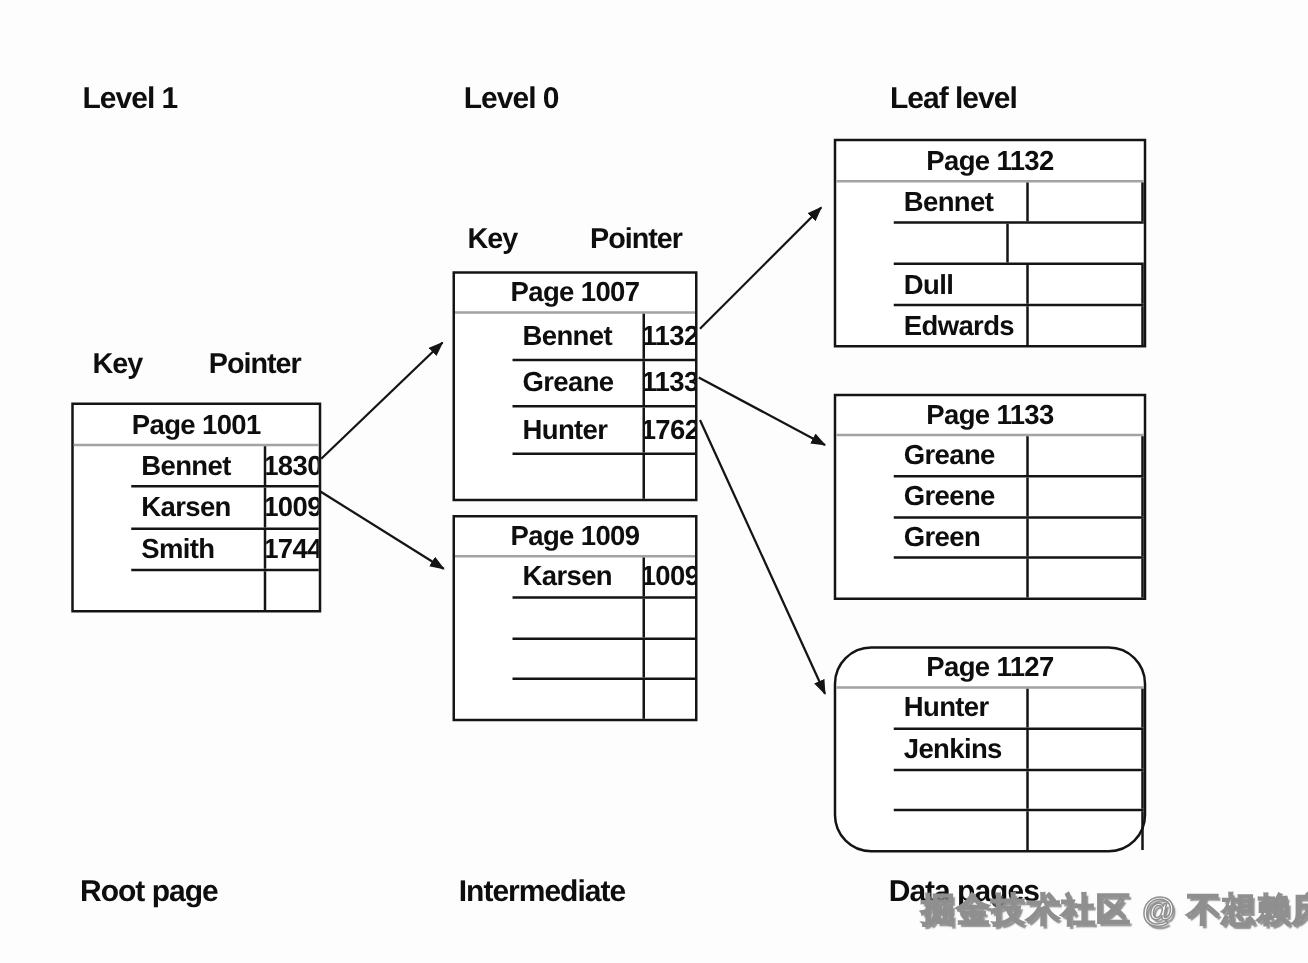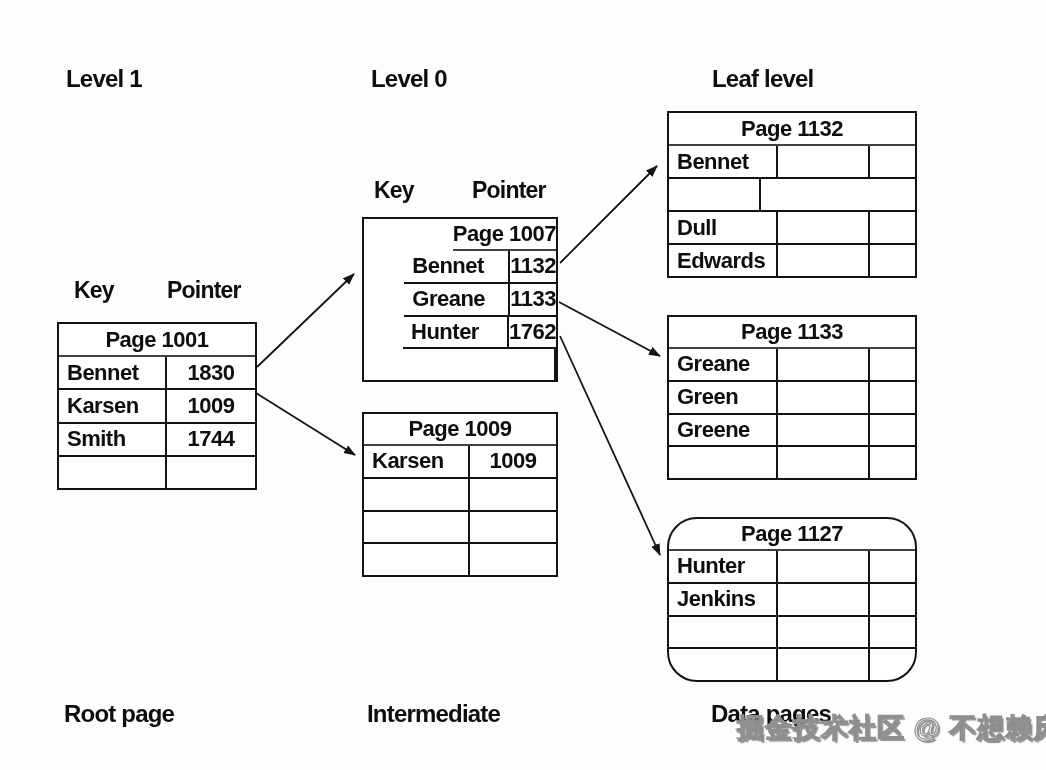--- a/index.html
+++ b/index.html
@@ -4,39 +4,39 @@
 <style>
   * { margin:0; padding:0; box-sizing:border-box; }
   html,body { width:1046px; height:770px; background:#fdfdfd; overflow:hidden; }
   body { font-family:"Liberation Sans","DejaVu Sans",sans-serif; color:#0e0e0e; }
   .canvas { position:absolute; left:0; top:0; width:1046px; height:770px; }
 
   .lbl { position:absolute; font-weight:bold; font-size:24px; letter-spacing:-0.8px; line-height:1; white-space:nowrap; }
   .hdr { position:absolute; font-weight:bold; font-size:23px; letter-spacing:-0.8px; line-height:1; white-space:nowrap; }
 
   .tbl { position:absolute; border:2px solid #141414; background:#fff; display:flex; flex-direction:column; }
-  .tbl-title { flex:0 0 32px; border-bottom:2px solid #404040; display:flex; align-items:center; justify-content:center;
+  .tbl-title { flex:0 0 32px; border-bottom:2px solid #a3a3a3; display:flex; align-items:center; justify-content:center;
                font-weight:bold; font-size:22px; letter-spacing:-0.5px; }
-  .trow { flex:1; display:flex; border-bottom:2px solid #141414; }
+  .trow { flex:1; display:flex; border-bottom:2px solid #141414;margin-left:46px; }
   .trow:last-child { border-bottom:none; }
   .c { display:flex; align-items:center; font-weight:bold; font-size:22px; letter-spacing:-0.5px; overflow:hidden; }
   .c.key { padding-left:8px; border-right:2px solid #141414; }
   .c.mid { border-right:2px solid #141414; }
   .c.ptr { flex:1; justify-content:center; }
   .c.end { flex:1; }
 
   
   #t1001 .c.key { width:108px; }
   #t1007 .c.key, #t1009 .c.key { width:106px; }
   .leaf .c.key { width:109px; }
   .leaf .c.mid { width:92px; }
 
   #t1001 { left:57;  top:322px; width:200px; height:168px; left:57px; }
   #t1001 .tbl-title { flex-basis:33px; }
-  #t1007 { left:362px; top:217px; width:196px; height:165px;align-items:flex-end; }
+  #t1007 { left:362px; top:217px; width:196px; height:184px; }
   #t1009 { left:362px; top:412px; width:196px; height:165px; }
   #t1132 { left:667px; top:111px; width:250px; height:167px; }
   #t1132 .tbl-title { flex-basis:33px; }
   #t1133 { left:667px; top:315px; width:250px; height:165px; }
   #t1127 { left:667px; top:517px; width:250px; height:165px;border-radius:30px; }
 
   .arrows { position:absolute; left:0; top:0; width:1046px; height:770px; pointer-events:none; }
 
   .watermark { position:absolute; left:737px; top:714px; z-index:5;
                font-weight:bold; font-size:27px; letter-spacing:1px; line-height:1.1; white-space:nowrap;
@@ -142,26 +142,26 @@
   </div>
 
   <div class="tbl leaf" id="t1133">
     <div class="tbl-title">Page 1133</div>
     <div class="trow">
       <div class="c key">Greane</div>
       <div class="c mid"></div>
       <div class="c end"></div>
     </div>
     <div class="trow">
+      <div class="c key">Greene</div>
+      <div class="c mid"></div>
+      <div class="c end"></div>
+    </div>
+    <div class="trow">
       <div class="c key">Green</div>
-      <div class="c mid"></div>
-      <div class="c end"></div>
-    </div>
-    <div class="trow">
-      <div class="c key">Greene</div>
       <div class="c mid"></div>
       <div class="c end"></div>
     </div>
     <div class="trow">
       <div class="c key"></div>
       <div class="c mid"></div>
       <div class="c end"></div>
     </div>
   </div>
 

